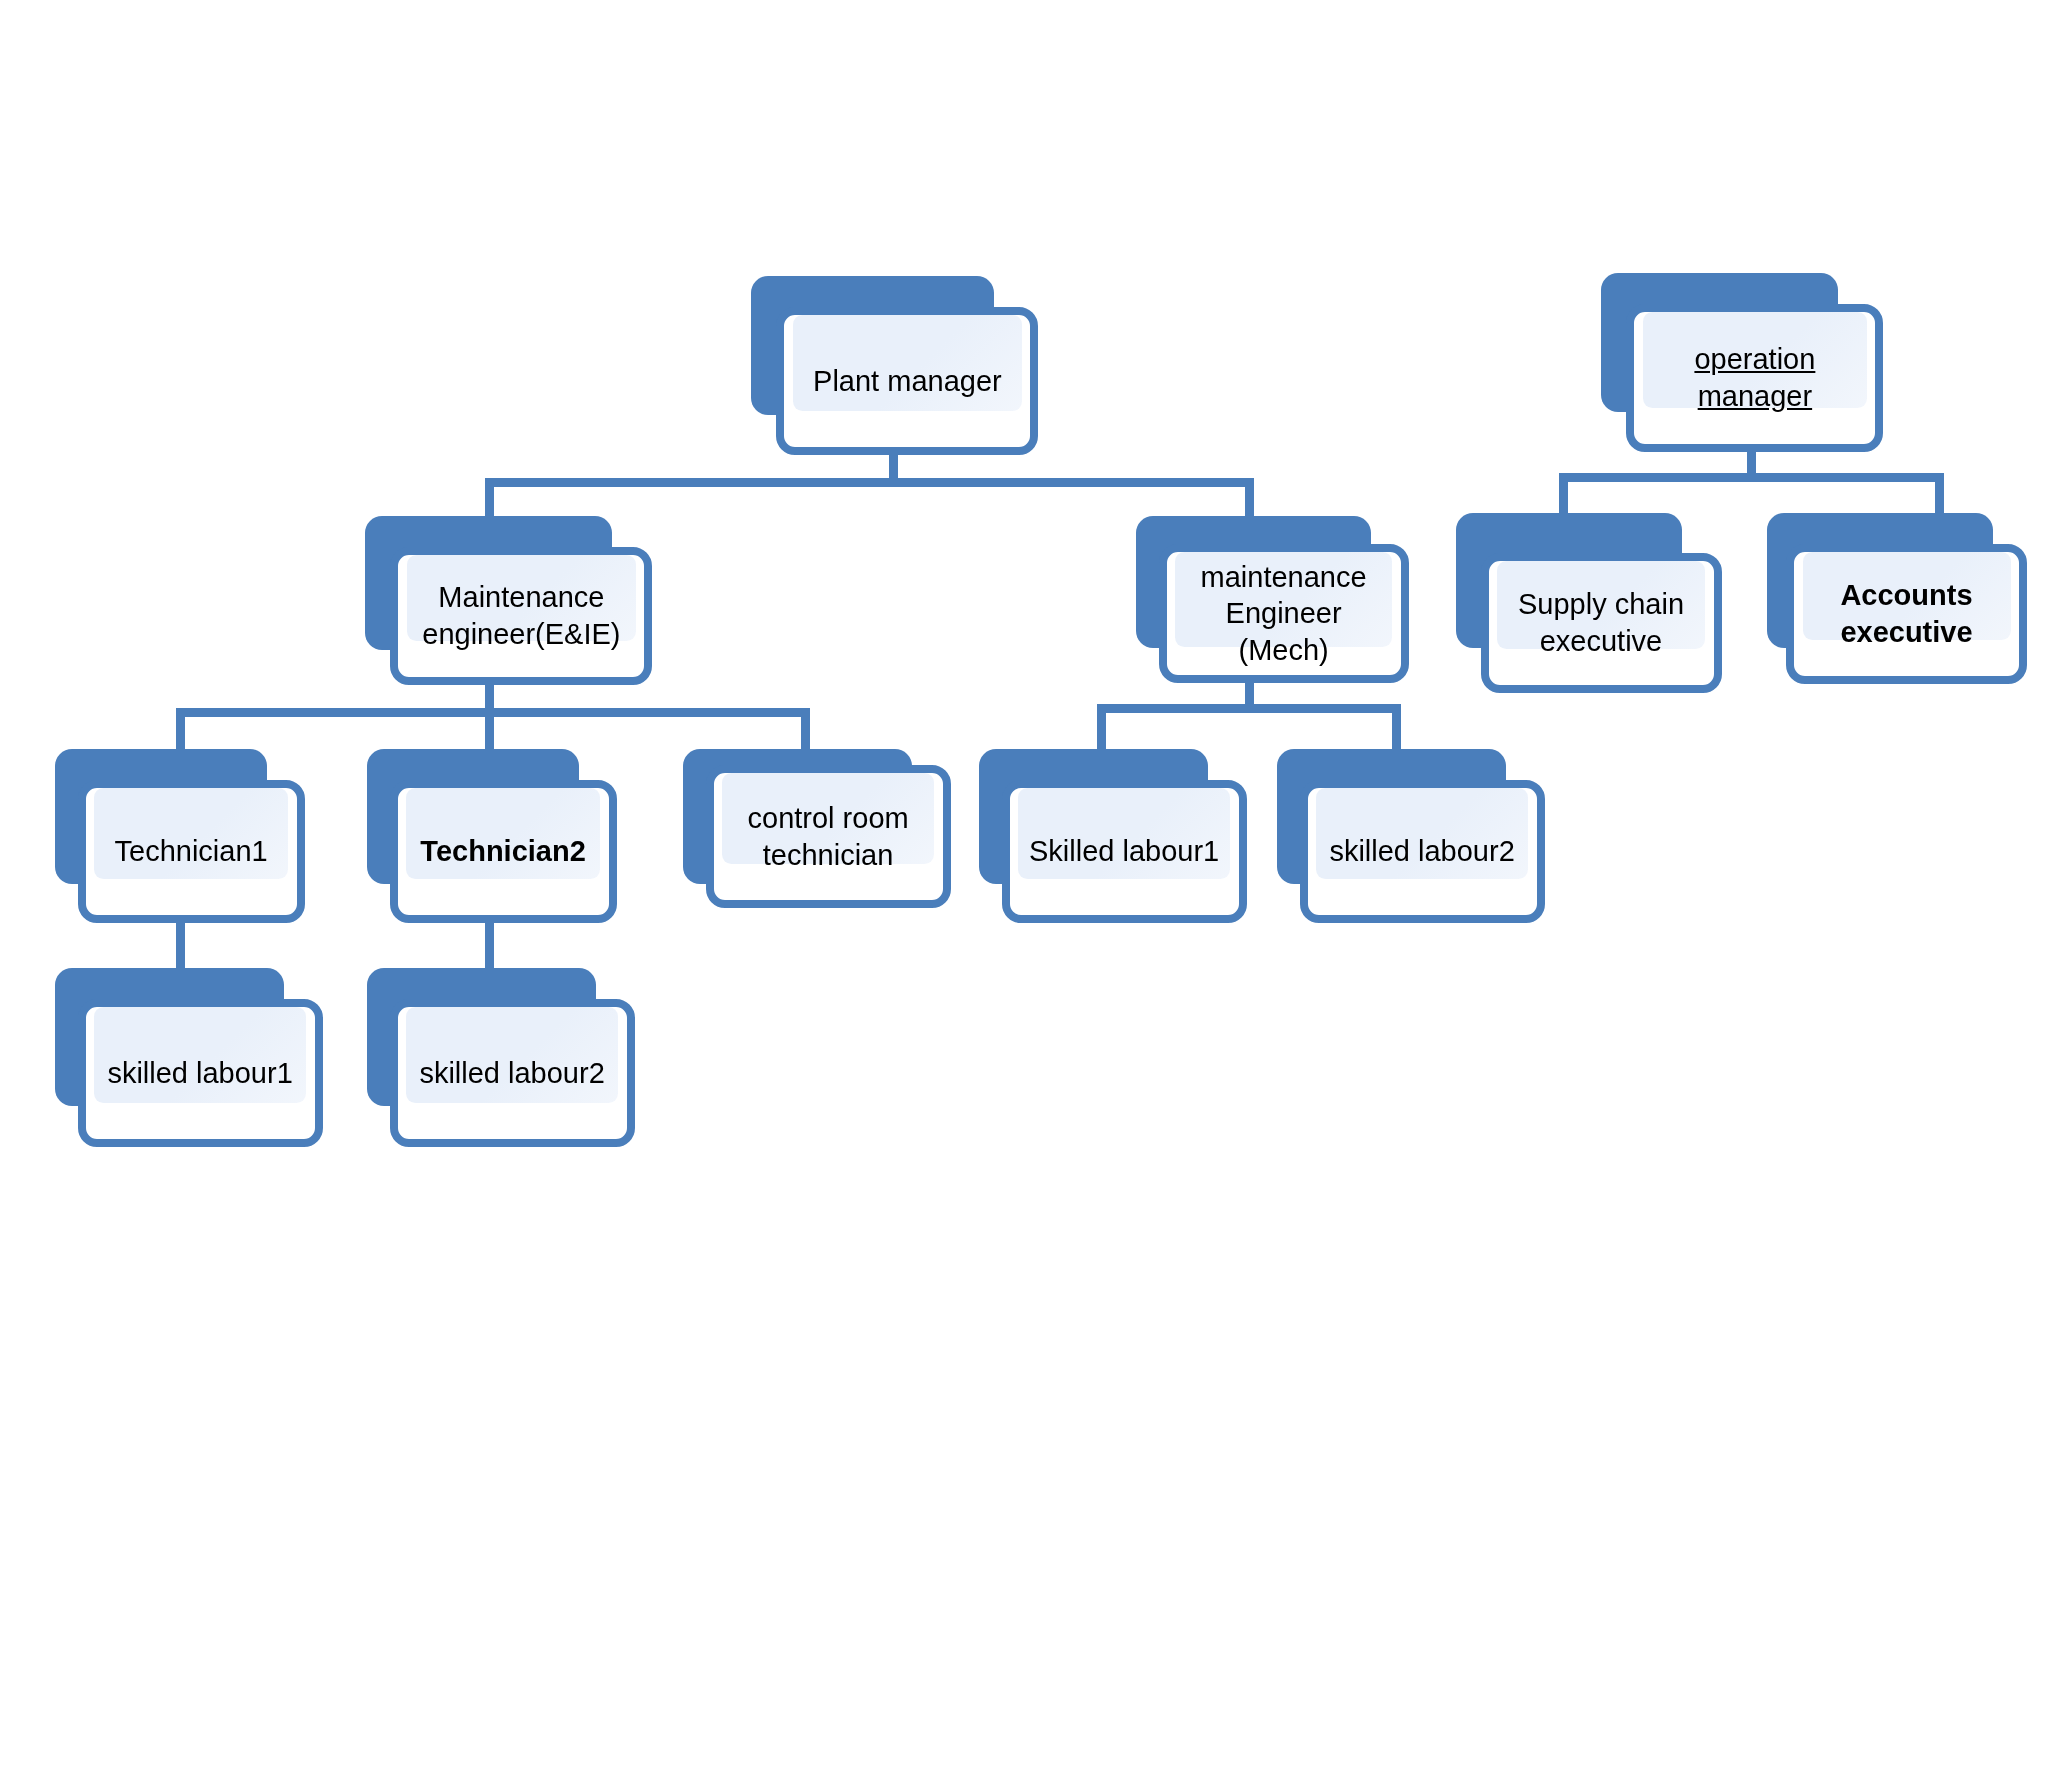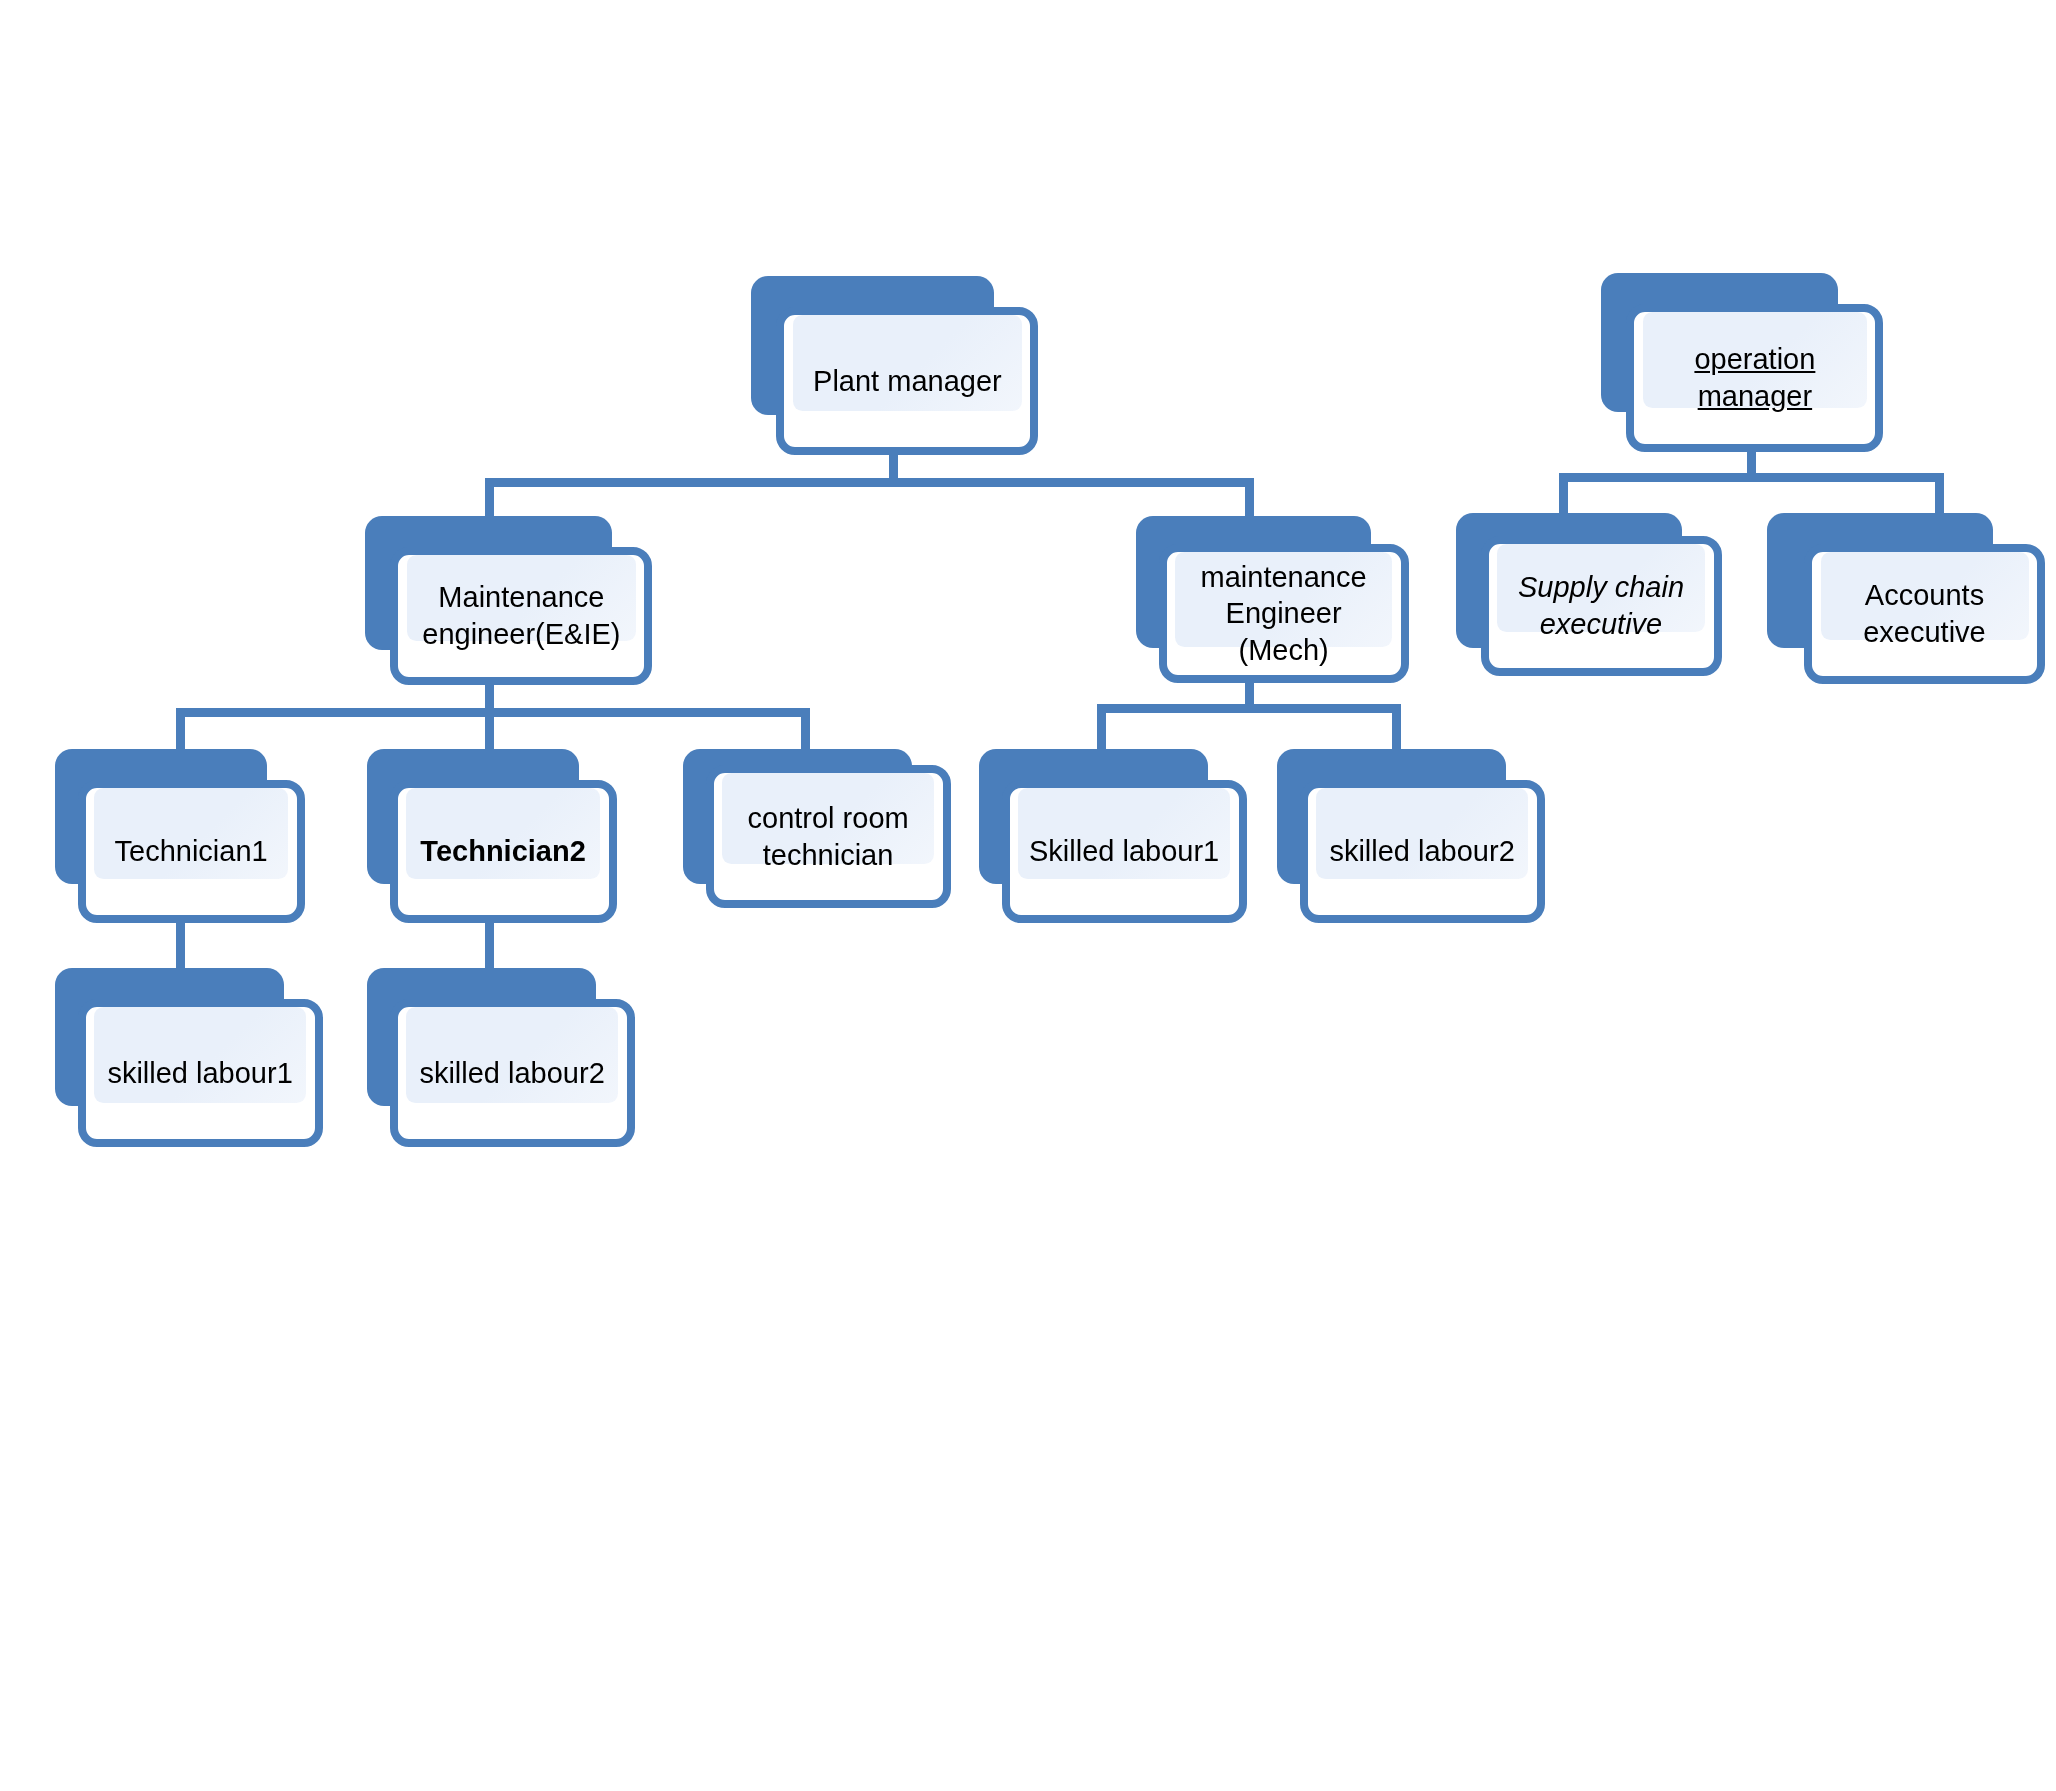--- a/index.html
+++ b/index.html
@@ -136,30 +136,30 @@
     <div class="card" style="left:22.6px; top:28px; width:250px; height:139px;">
       <div class="inner" style="bottom:28px;"></div>
       <div class="label">maintenance
 Engineer
 (Mech)</div>
     </div>
   </div>
 
   <div class="node" style="left:1456px; top:513px; width:266px; height:171px;">
     <div class="shadow" style="width:226px; height:135px;"></div>
-    <div class="card" style="left:24.5px; top:23px; width:241px; height:140px;font-style:italic;">
+    <div class="card" style="left:24.5px; top:40px; width:241px; height:140px;">
       <div class="inner"></div>
       <div class="label">Supply chain
 executive</div>
     </div>
   </div>
 
   <div class="node" style="left:1767px; top:513px; width:266px; height:171px;">
     <div class="shadow" style="width:226px; height:135px;"></div>
-    <div class="card" style="left:37px; top:31px; width:241px; height:140px;">
+    <div class="card" style="left:19px; top:31px; width:241px; height:140px;font-weight:bold;">
       <div class="inner"></div>
       <div class="label">Accounts
 executive</div>
     </div>
   </div>
 
   <div class="node" style="left:55px; top:749px; width:250px; height:168px;">
     <div class="shadow" style="width:212px; height:135px;"></div>
     <div class="card" style="left:22.6px; top:31px; width:227px; height:143px;">
       <div class="inner"></div>

